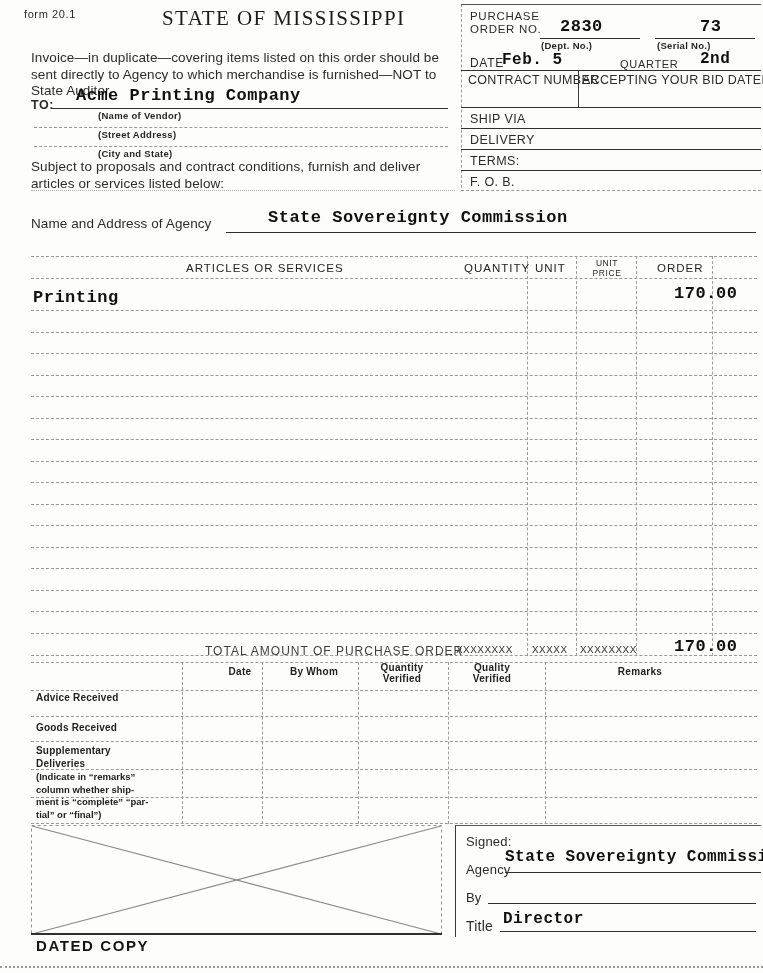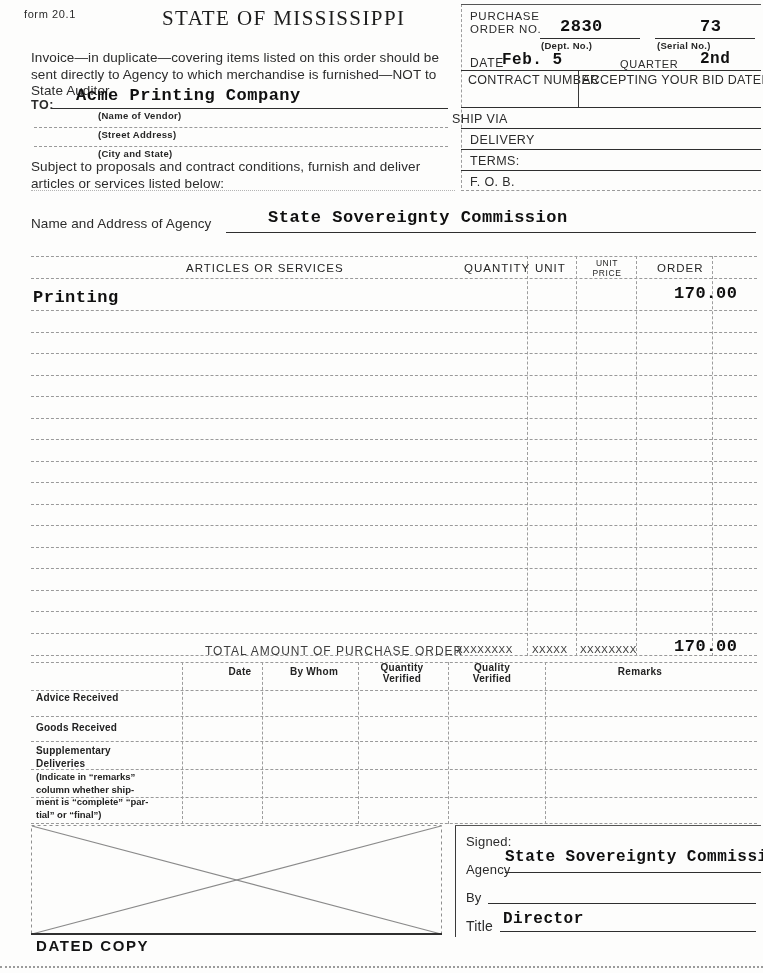--- a/index.html
+++ b/index.html
@@ -181,21 +181,21 @@
 
   <div class="abs rule-solid" style="left:461px; top:70px; width:300px;"></div>
 
   <div class="abs form-txt" style="left:468px; top:73px; font-size:12.5px; letter-spacing:.3px;">CONTRACT NUMBER</div>
   <div class="abs vrule-solid" style="left:578px; top:71px; height:36px;"></div>
   <div class="abs form-txt" style="left:582px; top:73px; font-size:12.5px; letter-spacing:.3px;">ACCEPTING YOUR BID DATED:</div>
   <div class="abs typed" style="left:470px; top:90px; font-size:12px;"></div>
   <div class="abs typed" style="left:584px; top:90px; font-size:12px;"></div>
   <div class="abs rule-solid" style="left:461px; top:107px; width:300px;"></div>
 
-  <div class="abs form-txt" style="left:452px; top:112px; font-size:12.5px; letter-spacing:.4px;">SHIP VIA</div>
+  <div class="abs form-txt" style="left:470px; top:112px; font-size:12.5px; letter-spacing:.4px;">SHIP VIA</div>
   <div class="abs typed" style="left:530px; top:112px; font-size:12px;"></div>
   <div class="abs rule-solid" style="left:461px; top:128px; width:300px;"></div>
 
   <div class="abs form-txt" style="left:470px; top:133px; font-size:12.5px; letter-spacing:.4px;">DELIVERY</div>
   <div class="abs typed" style="left:536px; top:133px; font-size:12px;"></div>
   <div class="abs rule-solid" style="left:461px; top:149px; width:300px;"></div>
 
   <div class="abs form-txt" style="left:470px; top:154px; font-size:12.5px; letter-spacing:.4px;">TERMS:</div>
   <div class="abs typed" style="left:524px; top:154px; font-size:12px;"></div>
   <div class="abs rule-solid" style="left:461px; top:170px; width:300px;"></div>

